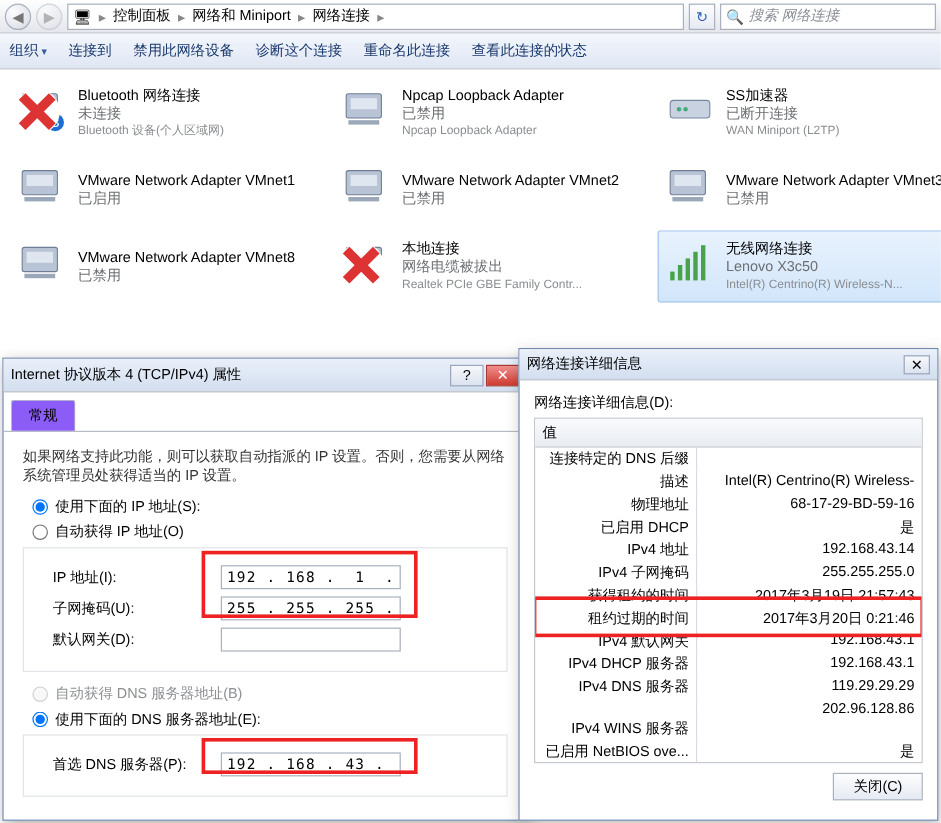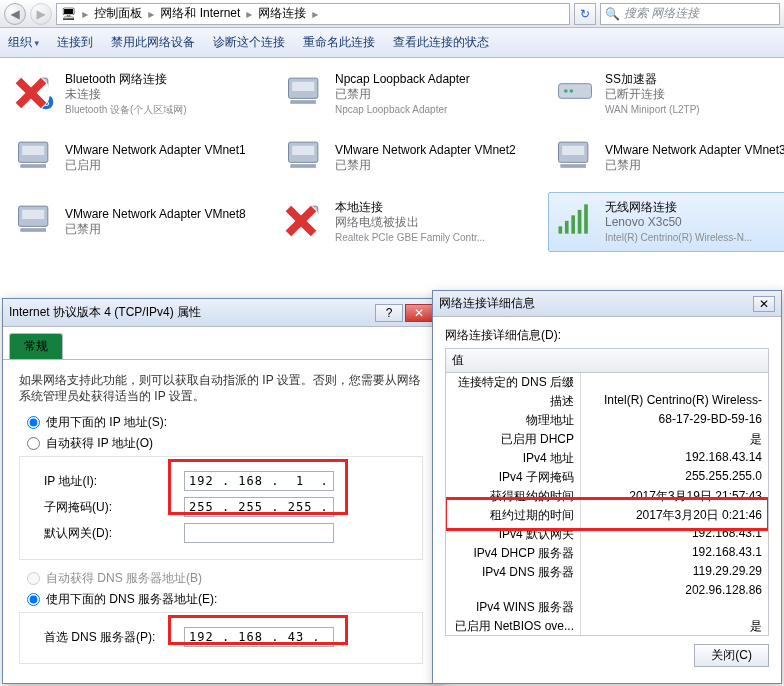--- a/index.html
+++ b/index.html
@@ -27,21 +27,21 @@
 .conn-text .t2 { color:#6c6f73; }
 .conn-text .t3 { color:#8a8d91; font-size:10px; white-space:nowrap; overflow:hidden; text-overflow:ellipsis; max-width:190px;}
 .badge-x { position:absolute; left:-4px; bottom:-2px; width:14px; height:14px; }
 
 .ipv4-dialog { position:absolute; left:2px; top:298px; width:438px; height:386px; background:#fff; border:1px solid #6e88ae; box-shadow:2px 4px 12px rgba(0,0,0,.3); }
 .ipv4-title { height:28px; background:linear-gradient(#eaf0fa,#d2deef); display:flex; align-items:center; padding:0 6px; justify-content:space-between; border-bottom:1px solid #b7bcc4;gap:32px;}
 .winbtns { display:flex; gap:2px; }
 .winbtn { width:28px; height:18px; border:1px solid #9aa7bb; background:linear-gradient(#f6f8fb,#dbe3ef); display:flex; align-items:center; justify-content:center; }
 .winbtn.close { background:linear-gradient(#ef8f8f,#cf3a2f); color:#fff; border-color:#a8382f;}
 .tabstrip { display:flex; padding:6px 6px 0 6px; border-bottom:1px solid #b7bcc4; }
-.tab { padding:4px 14px; background:#15803d; border:1px solid #b7bcc4; border-bottom:none; border-radius:3px 3px 0 0; }
+.tab { padding:4px 14px; background:#8b5cf6; border:1px solid #b7bcc4; border-bottom:none; border-radius:3px 3px 0 0; }
 .dlg-body { padding:12px 16px; }
 .info-text { color:#333; line-height:16px; margin-bottom:10px; }
 .radio-row { display:flex; align-items:center; gap:6px; margin:4px 0 4px 8px; }
 .radio-row input { margin:0; }
 .radio-row.dis { color:#8d8f92; }
 .fieldrow { display:flex; align-items:center; margin:6px 0 6px 18px; }
 .fieldrow label { width:140px; }
 .ipinput { width:150px; height:20px; border:1px solid #a8b1bd; padding:0 4px; font-family:"Consolas",monospace; text-align:center; letter-spacing:1px; }
 .fieldset-block { border:1px solid #e1e3e7; padding:8px 6px 10px 6px; margin-top:4px; }
 .redbox { position:absolute; border:3px solid #e22; pointer-events:none; }
@@ -64,21 +64,21 @@
 <body>
 
 <div class="topbar">
   <div class="navbtn">◀</div>
   <div class="navbtn" style="opacity:.5">▶</div>
   <div class="addrbar">
     <span>🖥</span>
     <span class="sep">▸</span>
     <span>控制面板</span>
     <span class="sep">▸</span>
-    <span>网络和 Internet</span>
+    <span>网络和 Miniport</span>
     <span class="sep">▸</span>
     <span>网络连接</span>
     <span class="sep">▸</span>
   </div>
   <div class="refreshbox">↻</div>
   <div class="searchbox">
     <span>🔍</span>
     <span style="font-style:italic">搜索 网络连接</span>
   </div>
 </div>

